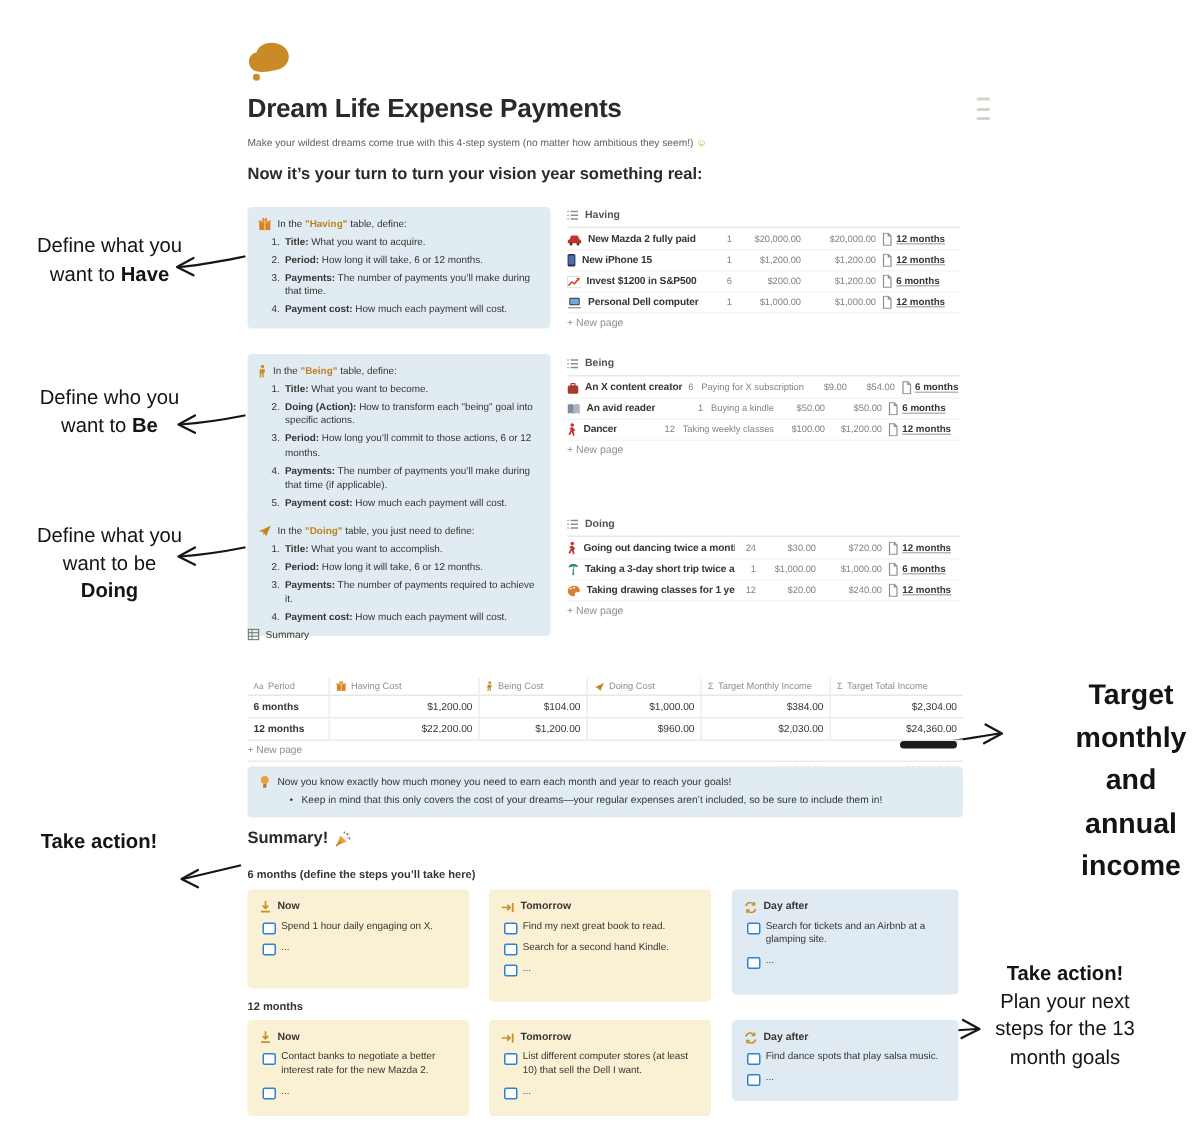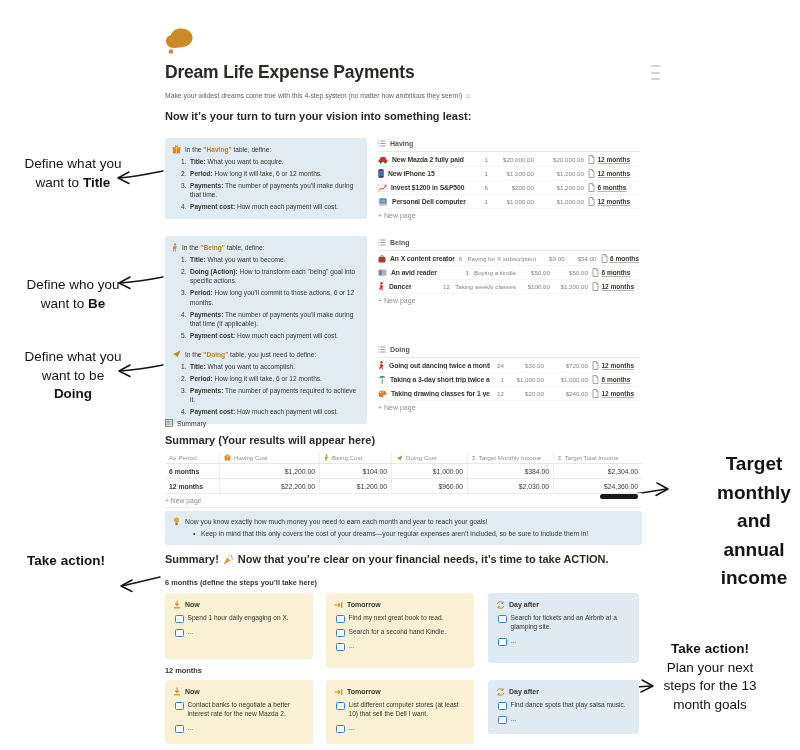--- a/index.html
+++ b/index.html
@@ -189,23 +189,23 @@
         </symbol>
       <symbol id="i-shuffle" viewBox="0 0 9 8">
           <path d="M1.2 3A3.2 3.2 0 0 1 7 2.2M7.8 5A3.2 3.2 0 0 1 2 5.8" stroke="#c98e27" stroke-width="1" fill="none"></path>
           <path d="M7 .4v1.9H5.1M2 7.6V5.7h1.9" stroke="#c98e27" stroke-width="1" fill="none"></path>
         </symbol>
     </defs>
   </svg>
 
   <div class="ann" style="left:8px;top:155px;width:130px;">
     <div><span>Define what you</span></div>
-    <div><span>want to </span><b>Title</b></div>
-  </div>
-  <div class="ann" style="left:8px;top:276px;width:130px;">
+    <div><span>want to </span><b>Have</b></div>
+  </div>
+  <div class="ann" style="left:8px;top:256px;width:130px;">
     <div><span>Define who you</span></div>
     <div><span>want to </span><b>Be</b></div>
   </div>
   <div class="ann" style="left:8px;top:348px;width:130px;">
     <div><span>Define what you</span></div>
     <div><span>want to be</span></div>
     <div><b>Doing</b></div>
   </div>
   <div class="ann" style="left:704px;top:450px;width:100px;font-size:19px;font-weight:700;line-height:1.5;">
     <span>Target monthly and annual income</span>
@@ -236,21 +236,21 @@
   <svg class="abs" style="left:164px;top:26px;" width="34" height="30">
       <use href="#i-blob"></use>
     </svg>
   <div class="ptitle">Dream Life Expense Payments</div>
   <div class="psub"><span>Make your wildest dreams come true with this 4-step system (no matter how ambitious they seem!)</span> <span class="emo">☺</span></div>
   <div class="toc">
       <div></div>
       <div></div>
       <div></div>
     </div>
-  <div class="intro">Now it’s your turn to turn your vision into something least:</div>
+  <div class="intro">Now it’s your turn to turn your vision year something real:</div>
 
   <div class="callout" style="top:138px;">
     <div class="chead">
         <svg class="ic" width="9" height="9">
           <use href="#i-gift"></use>
         </svg>
       <span><span>In the </span><span class="ckey">"Having"</span><span> table, define:</span></span>
       </div>
     <ol class="clist">
       <li><b>Title:</b><span> What you want to acquire.</span></li>
@@ -473,21 +473,20 @@
     </div>
     <div class="newpage">+ New page</div>
   </div>
 
   <div class="stoggle">
     <svg class="ic" width="8" height="8">
         <use href="#i-grid"></use>
       </svg>
     <span>Summary</span>
   </div>
-  <div class="sheading">Summary (Your results will appear here)</div>
 
   <div class="stable">
     <div class="shrow">
       <span class="shcell c0">
           <span style="font-size:5.5px;">Aa</span>
           <span>Period</span>
         </span>
       <span class="shcell c1">
           <svg class="ic" width="7" height="7">
             <use href="#i-gift"></use>
@@ -547,21 +546,20 @@
       <span>Now you know exactly how much money you need to earn each month and year to reach your goals!</span>
       </div>
     <div class="tipbullet">Keep in mind that this only covers the cost of your dreams—your regular expenses aren’t included, so be sure to include them in!</div>
   </div>
 
   <div class="congrats">
     <span>Summary!</span>
     <svg class="ic" width="11" height="11">
         <use href="#i-party"></use>
       </svg>
-    <span>Now that you’re clear on your financial needs, it’s time to take ACTION.</span>
   </div>
 
   <div class="seclabel" style="top:578px;">6 months (define the steps you’ll take here)</div>
 
   <div class="acol yellow" style="left:165px;top:593px;width:148px;height:66px;">
     <div class="ahead">
         <svg class="ic" width="8" height="9">
           <use href="#i-down"></use>
         </svg>
         <span>Now</span>

